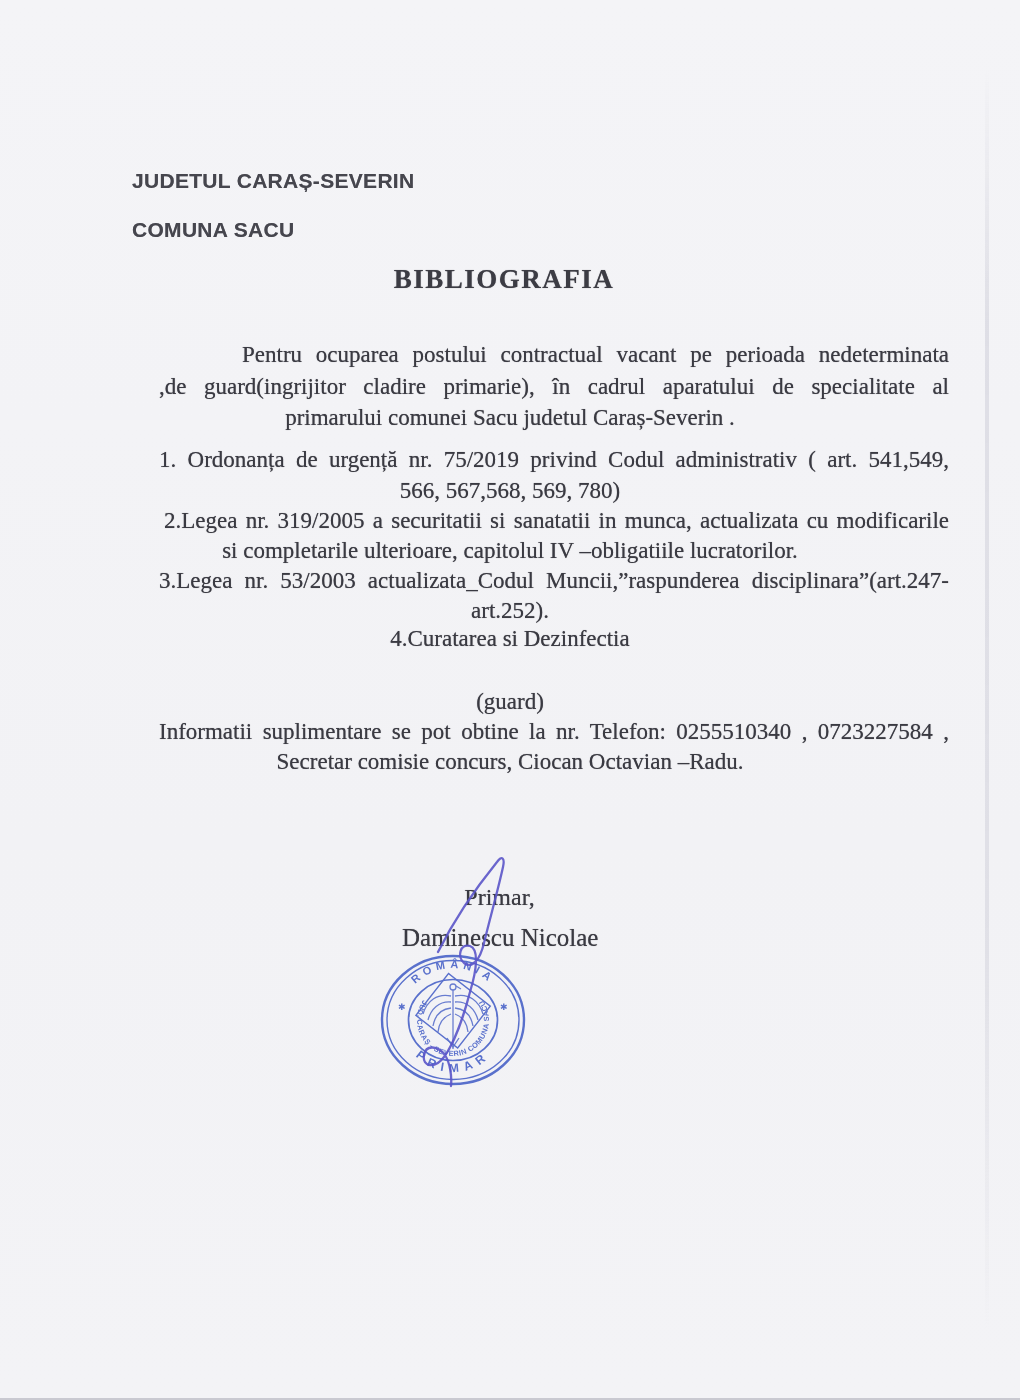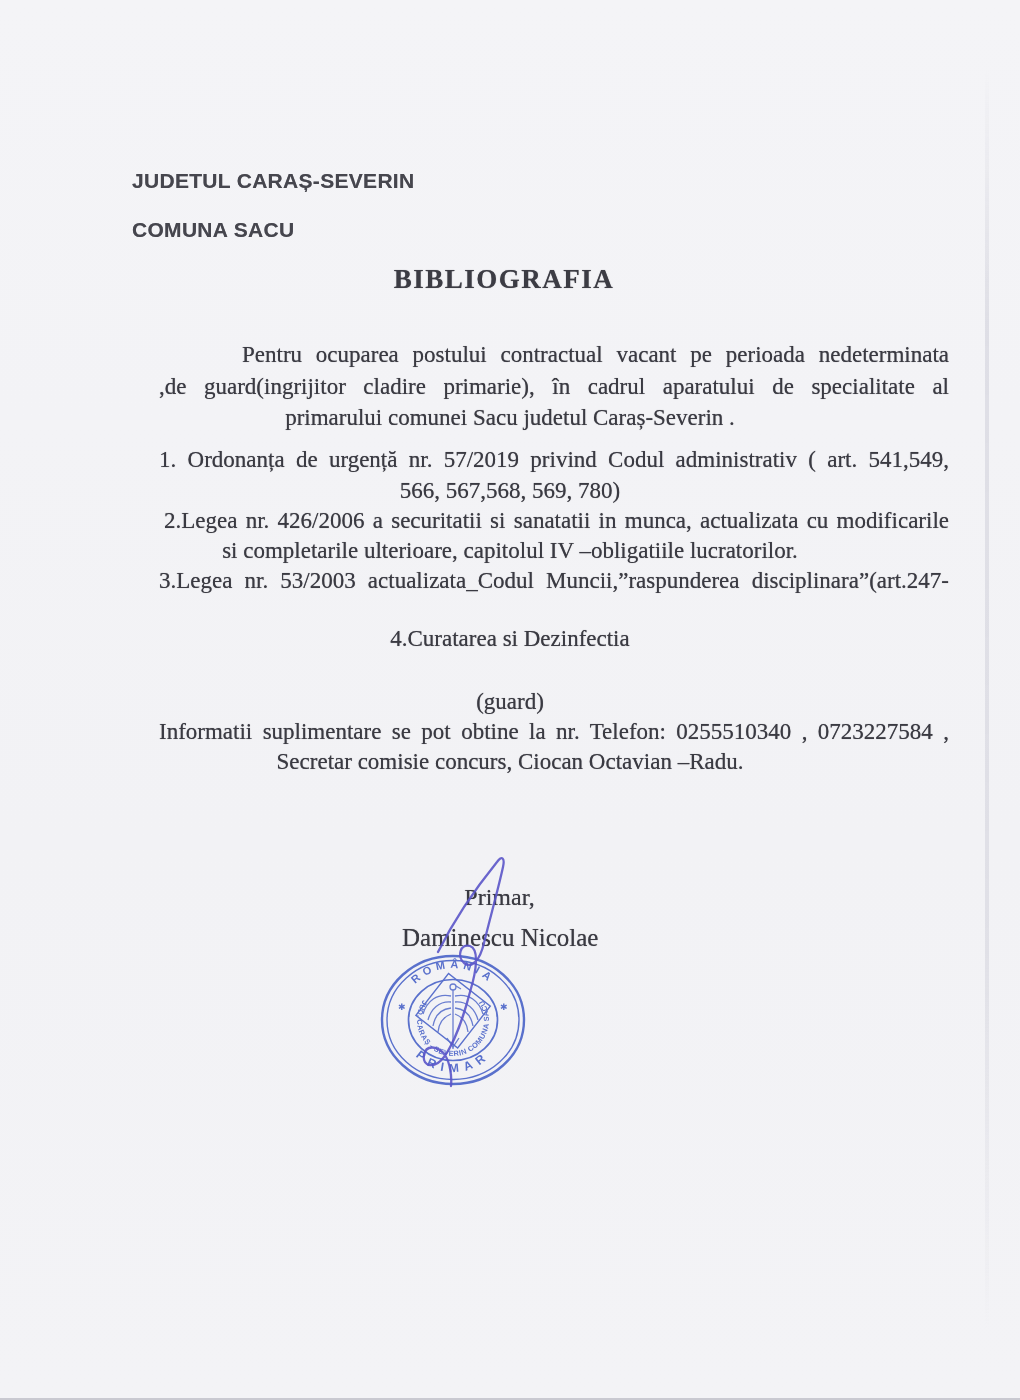--- a/index.html
+++ b/index.html
@@ -61,27 +61,28 @@
 
   <div class="hdr" style="top:169px">JUDETUL CARAȘ-SEVERIN</div>
   <div class="hdr" style="top:218px">COMUNA SACU</div>
 
   <div class="title">BIBLIOGRAFIA</div>
 
   <div class="line just indent" style="top:340px">Pentru ocuparea postului contractual vacant pe perioada nedeterminata</div>
   <div class="line just" style="top:372px">,de guard(ingrijitor cladire primarie), în cadrul aparatului de specialitate al</div>
   <div class="line leftal" style="top:403px">primarului comunei Sacu judetul Caraș-Severin .</div>
 
-  <div class="line just" style="top:445px">1. Ordonanța de urgență nr. 57/2019 privind Codul administrativ ( art. 541,549,</div>
+  <div class="line just" style="top:445px">1. Ordonanța de urgență nr. 75/2019 privind Codul administrativ ( art. 541,549,</div>
   <div class="line leftal" style="top:476px">566, 567,568, 569, 780)</div>
 
-  <div class="line just pl5" style="top:506px">2.Legea nr. 426/2006 a securitatii si sanatatii in munca, actualizata cu modificarile</div>
+  <div class="line just pl5" style="top:506px">2.Legea nr. 319/2005 a securitatii si sanatatii in munca, actualizata cu modificarile</div>
   <div class="line leftal" style="top:536px">si completarile ulterioare, capitolul IV –obligatiile lucratorilor.</div>
 
   <div class="line just" style="top:566px">3.Legea nr. 53/2003 actualizata_Codul Muncii,”raspunderea disciplinara”(art.247-</div>
+  <div class="line leftal" style="top:596px">art.252).</div>
 
   <div class="line leftal" style="top:624px">4.Curatarea si Dezinfectia</div>
 
   <div class="line leftal" style="top:687px">(guard)</div>
 
   <div class="line just" style="top:717px">Informatii suplimentare se pot obtine la nr. Telefon: 0255510340 , 0723227584 ,</div>
   <div class="line leftal" style="top:747px">Secretar comisie concurs, Ciocan Octavian –Radu.</div>
 
   <div class="sigblock">
     <div class="sig-role">Primar,</div>

